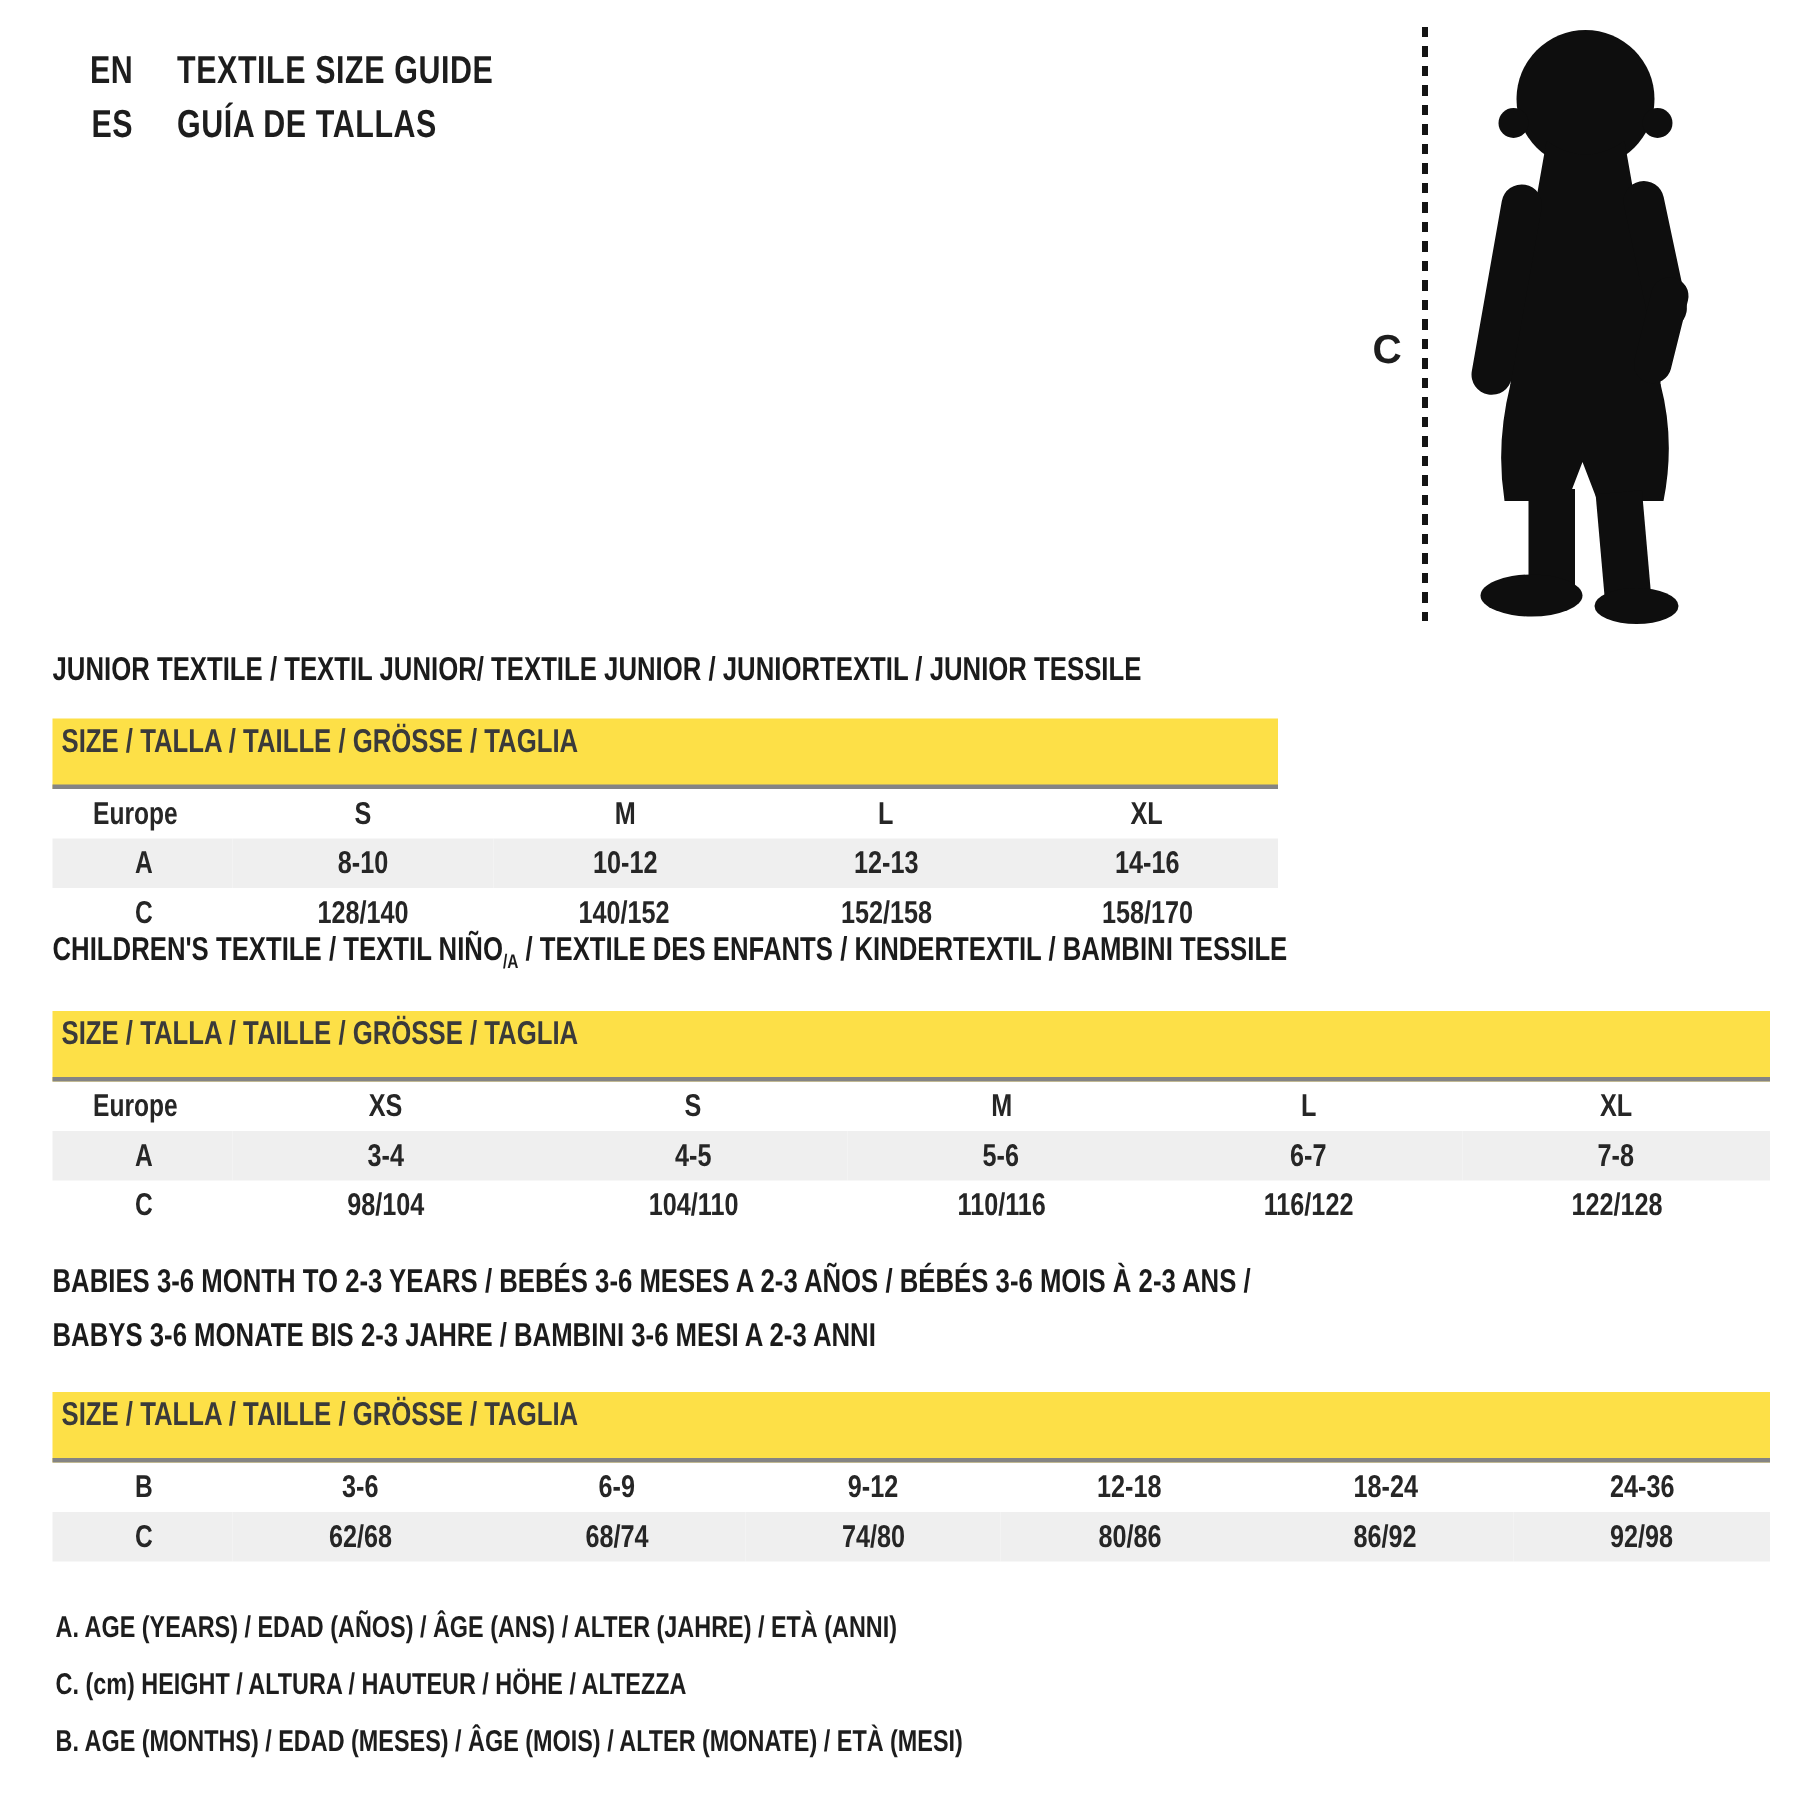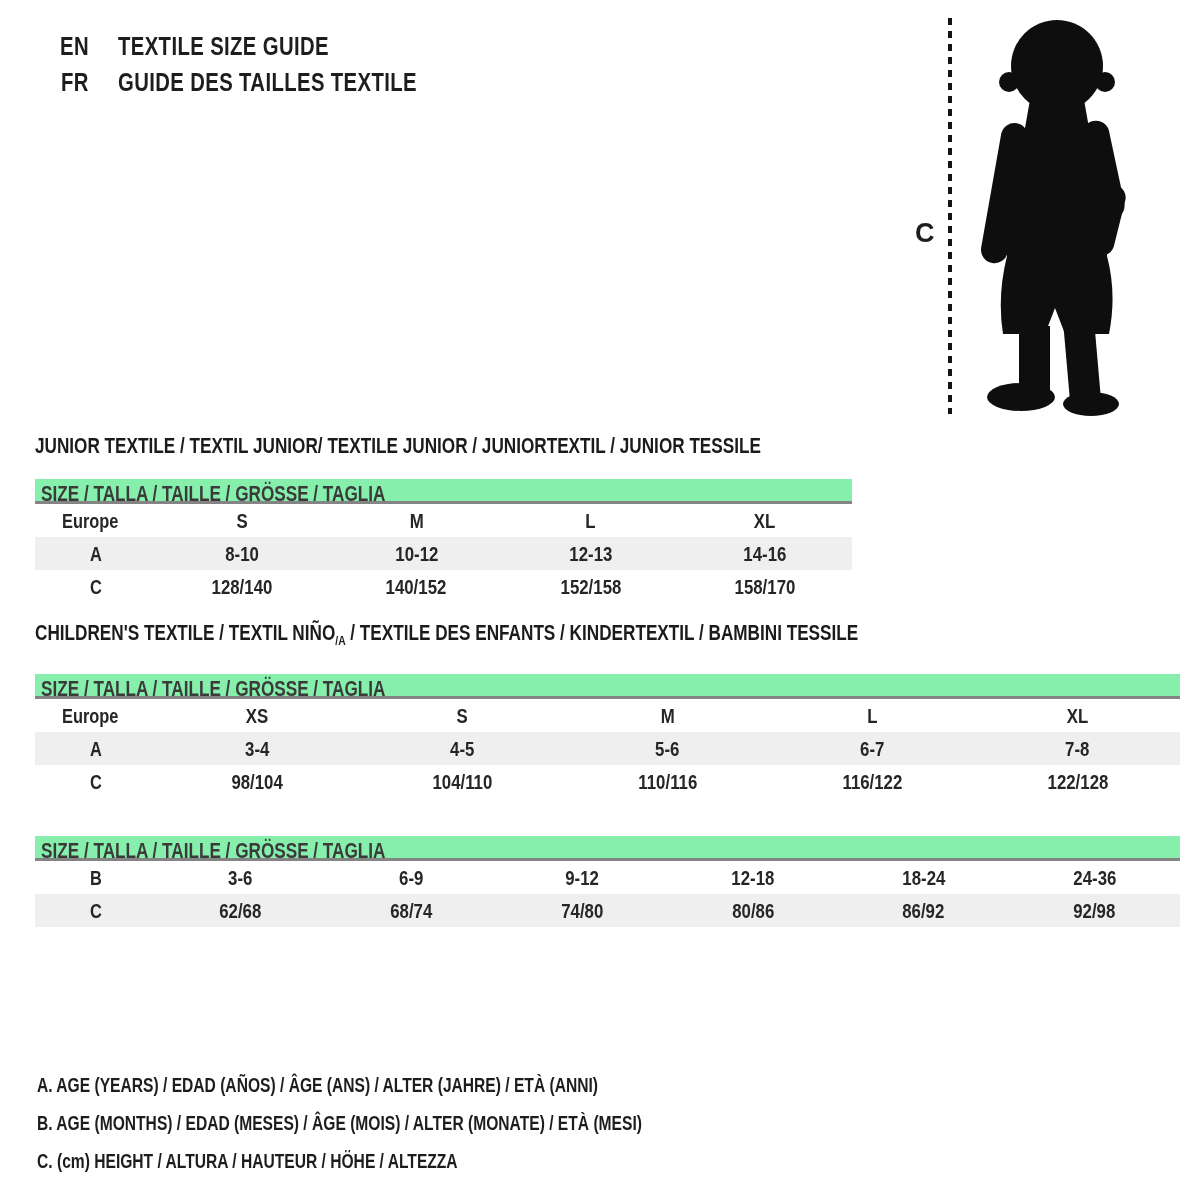--- a/index.html
+++ b/index.html
@@ -34,21 +34,21 @@
   
   .section { position:absolute; left:35px; }
   #section-junior   { top:433px; width:817px; }
   #section-children { top:620px; width:1145px; }
   #section-babies   { top:836px; width:1145px; }
   .section-title { font-size:22px; line-height:26px; color:#1b1b1b; margin-bottom:20px; }
   .section-title .tline { transform:scaleX(0.78); transform-origin:0 50%; white-space:nowrap; line-height:36px; }
   #section-junior .section-title .tline, #section-children .section-title .tline { line-height:26px; }
   .section-title .sub { font-size:0.6em; vertical-align:sub; }
   .size-bar {
-    height:25px; background:#86efac; border-bottom:3px solid #848484;
+    height:47px; background:#fde047; border-bottom:3px solid #848484;
     line-height:29px; font-size:22px; color:#3a3a3a; padding-left:6px;
   }
   table.size-table { width:100%; border-collapse:collapse; table-layout:fixed; }
   table.size-table td { height:33px; text-align:center; font-size:21px; color:#262626; vertical-align:middle; padding:0; }
   table.size-table td.label { text-align:center; padding-left:6px; }
   tr.shade { background:#efefef; }
 
   
   .legend { position:absolute; left:37px; top:1066px; }
   .legend-line { font-size:20px; line-height:38px; color:#1d1d1d; }
@@ -57,22 +57,22 @@
 <body>
 
 <div class="page">
 
   <div class="lang-list">
     <div class="lang-row">
       <span class="lang-code"><span class="cond">EN</span></span>
       <span class="cond">TEXTILE SIZE GUIDE</span>
     </div>
     <div class="lang-row">
-      <span class="lang-code"><span class="cond">FR</span></span>
-      <span class="cond">GUIDE DES TAILLES TEXTILE</span>
+      <span class="lang-code"><span class="cond">ES</span></span>
+      <span class="cond">GUÍA DE TALLAS</span>
     </div>
   </div>
 
   <div class="figure">
     <span class="measure-label">C</span>
     <div class="dashline"></div>
     <svg viewBox="0 0 170 400" width="178" height="400" aria-hidden="true">
       <g fill="#0e0e0e">
         <circle cx="88" cy="50" r="46"></circle>
         <circle cx="40" cy="66" r="10"></circle>
@@ -170,20 +170,24 @@
             <td><span class="cond-c">104/110</span></td>
             <td><span class="cond-c">110/116</span></td>
             <td><span class="cond-c">116/122</span></td>
             <td><span class="cond-c">122/128</span></td>
           </tr>
         </tbody>
       </table>
   </div>
 
   <div class="section" id="section-babies">
+    <div class="section-title">
+        <div class="tline"><span>BABIES 3-6 MONTH TO 2-3 YEARS / BEBÉS 3-6 MESES A 2-3 AÑOS / BÉBÉS 3-6 MOIS À 2-3 ANS /</span></div>
+        <div class="tline"><span>BABYS 3-6 MONATE BIS 2-3 JAHRE / BAMBINI 3-6 MESI A 2-3 ANNI</span></div>
+      </div>
     <div class="size-bar">
       <span class="cond">SIZE / TALLA / TAILLE / GRÖSSE / TAGLIA</span>
     </div>
     <table class="size-table">
         <colgroup>
           <col style="width: 120px;">
           <col>
           <col>
           <col>
           <col>
@@ -208,17 +212,17 @@
             <td><span class="cond-c">80/86</span></td>
             <td><span class="cond-c">86/92</span></td>
             <td><span class="cond-c">92/98</span></td>
           </tr>
         </tbody>
       </table>
   </div>
 
   <div class="legend">
     <div class="legend-line"><span class="cond">A. AGE (YEARS) / EDAD (AÑOS) / ÂGE (ANS) / ALTER (JAHRE) / ETÀ (ANNI)</span></div>
+    <div class="legend-line"><span class="cond">C. (cm) HEIGHT / ALTURA / HAUTEUR / HÖHE / ALTEZZA</span></div>
     <div class="legend-line"><span class="cond">B. AGE (MONTHS) / EDAD (MESES) / ÂGE (MOIS) / ALTER (MONATE) / ETÀ (MESI)</span></div>
-    <div class="legend-line"><span class="cond">C. (cm) HEIGHT / ALTURA / HAUTEUR / HÖHE / ALTEZZA</span></div>
   </div>
 
 </div>
 
 </body></html>

